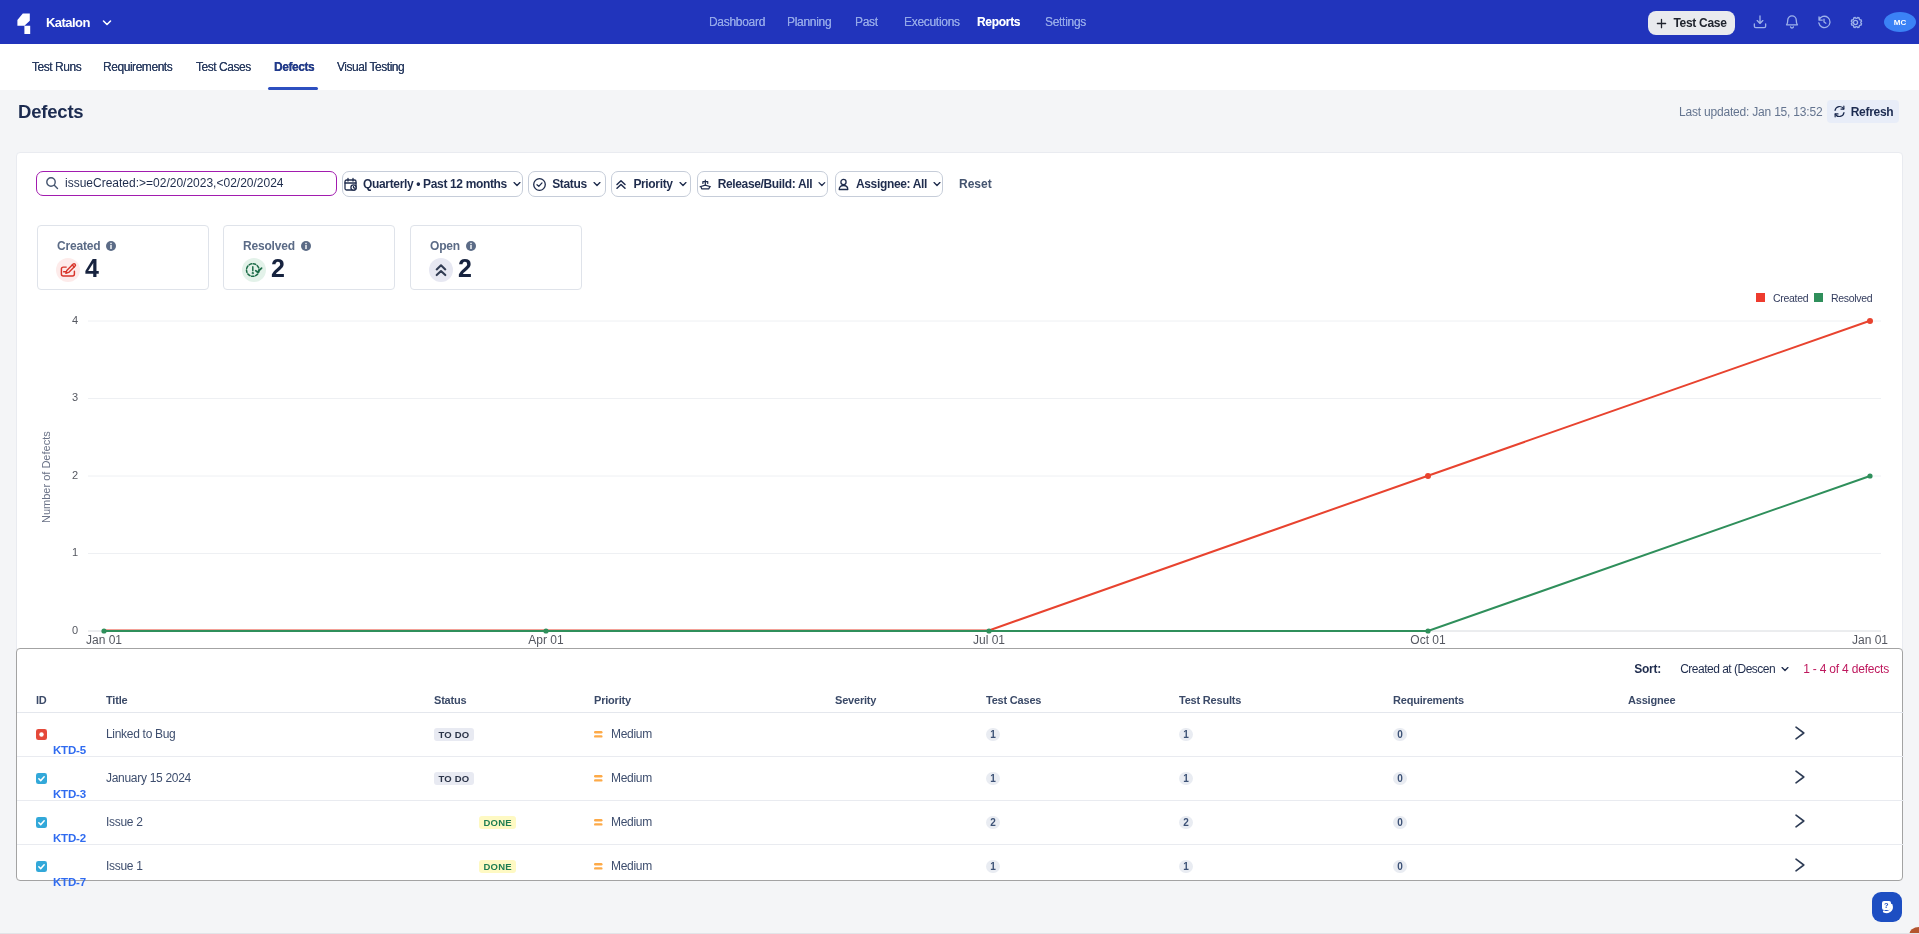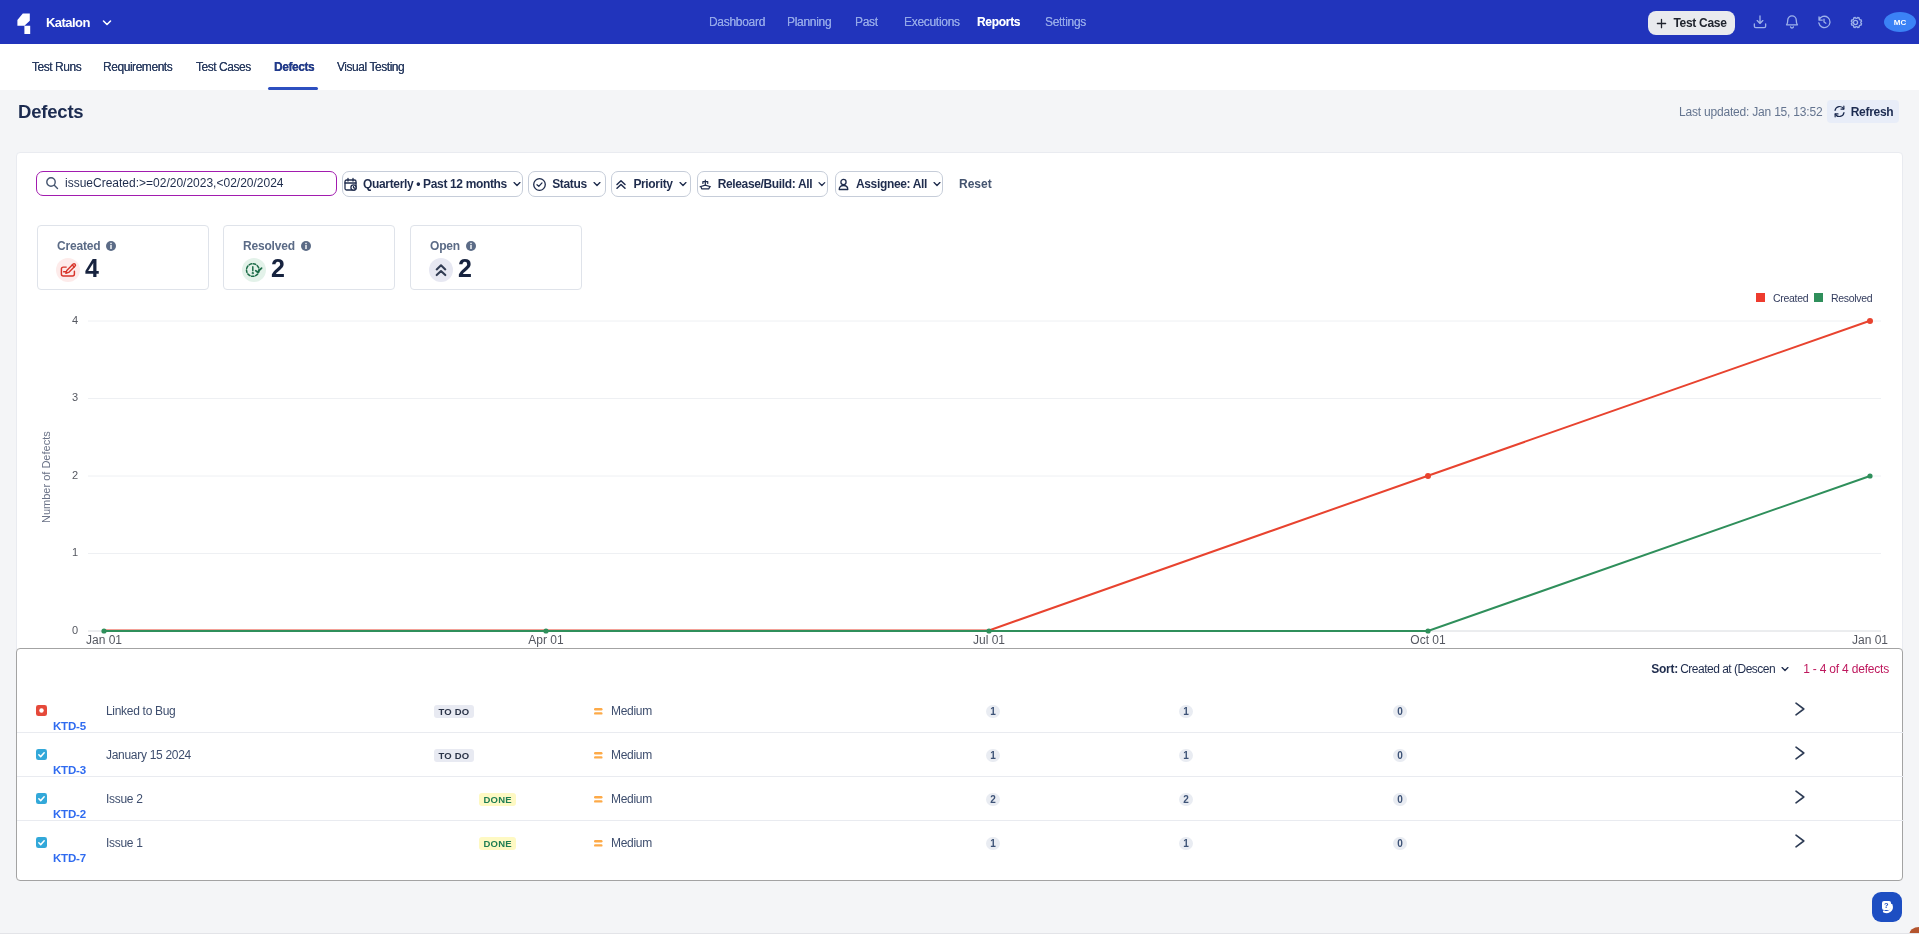--- a/index.html
+++ b/index.html
@@ -262,40 +262,52 @@
     <circle cx="529" cy="328" r="2.6" fill="#2f8f5b"></circle>
     <circle cx="972" cy="328" r="2.6" fill="#2f8f5b"></circle>
     <circle cx="1411" cy="328" r="2.6" fill="#2f8f5b"></circle>
     <circle cx="1853" cy="173" r="2.6" fill="#2f8f5b"></circle>
   </svg>
 </div>
 
 <div class="card2">
   <div class="sortrow">
     <span style="font-weight:600;">Sort:</span>
-    <span style="margin-left:2px;letter-spacing:-0.5px;">Created at (Descen</span>
+    <span style="margin-left:19px;letter-spacing:-0.5px;">Created at (Descen</span>
     <svg style="margin-left:5px;" width="10" height="10" viewBox="0 0 12 12" fill="none">
         <path d="M2.5 4.3 L6 7.8 L9.5 4.3" stroke="#1f2c4d" stroke-width="1.6" stroke-linecap="round" stroke-linejoin="round"></path>
       </svg>
     <span class="cnt">1 - 4 of 4 defects</span>
   </div>
   <table class="def">
     <colgroup>
       <col style="width:89px">
         <col style="width:328px">
         <col style="width:160px">
         <col style="width:241px">
         <col style="width:151px">
         <col style="width:193px">
         <col style="width:214px">
         <col style="width:235px">
         <col style="width:164px">
         <col>
     </colgroup>
     <tbody>
+        <tr>
+      <th style="padding-left:19px;">ID</th>
+          <th>Title</th>
+          <th>Status</th>
+          <th>Priority</th>
+          <th>Severity</th>
+          <th>Test Cases</th>
+          <th>Test Results</th>
+          <th>Requirements</th>
+          <th>Assignee</th>
+          <th></th>
+    </tr>
     <tr>
       <td style="padding-left:19px;">
             <span class="idcell">
               <svg width="11" height="11" viewBox="0 0 14 14">
                 <rect width="14" height="14" rx="3" fill="#e5493a"></rect>
                 <circle cx="7" cy="7" r="2.8" fill="#fff"></circle>
               </svg>
               <span class="idlink">KTD-5</span>
             </span>
           </td>

